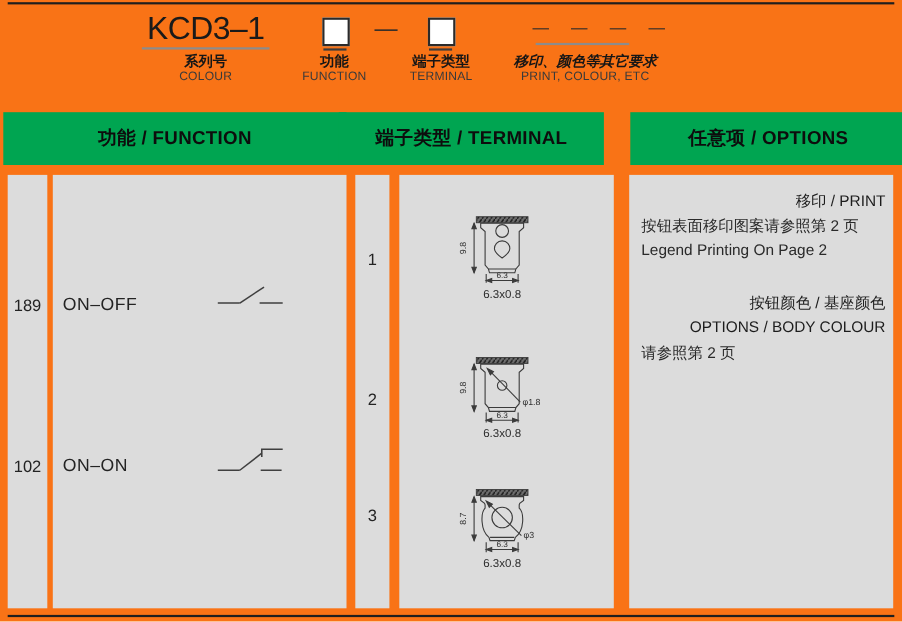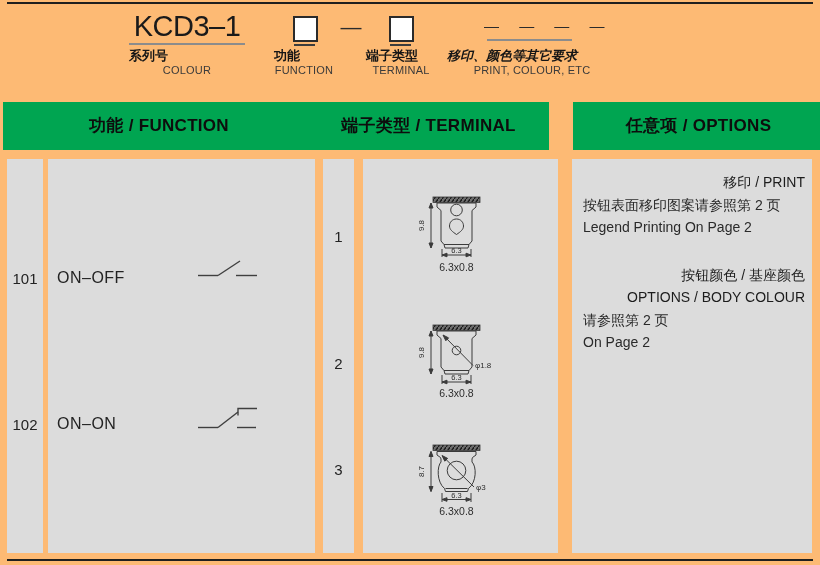--- a/index.html
+++ b/index.html
@@ -1,25 +1,25 @@
 <!DOCTYPE html>
 <html><head>
 <meta charset="utf-8">
 <style>
   html,body{margin:0;padding:0;background:#fff;}
-  .page{position:relative;width:820px;height:565px;background:#fdba74;overflow:hidden;
+  .page{position:relative;width:820px;height:565px;background:#f97316;overflow:hidden;
         font-family:"Liberation Sans","DejaVu Sans",sans-serif;color:#1d1d1f;}
   .abs{position:absolute;}
   .rule{position:absolute;background:#1f1f1f;height:2px;}
   
   .series-value{left:129px;top:10px;width:116px;text-align:center;font-size:29px;
                 letter-spacing:-0.5px;color:#1a1a1a;}
   .u{position:absolute;height:2px;background:#8c8c8c;}
   .u.dark{background:#3c3c3c;}
-  .lbl-cn{font-size:13px;font-weight:bold;text-align:left;color:#161616;}
+  .lbl-cn{font-size:13px;font-weight:bold;text-align:center;color:#161616;}
   .lbl-en{font-size:11px;text-align:center;color:#3a3a3a;letter-spacing:0.2px;}
   .codebox{position:absolute;width:21px;height:22px;border:2px solid #2b2b2b;background:#fff;}
   .sep-dash{left:337px;top:16px;width:28px;text-align:center;font-size:21px;line-height:22px;color:#2b2b2b;}
   .opt-dashes{left:484px;top:17px;width:95px;font-size:15px;line-height:18px;letter-spacing:8px;
               color:#2b2b2b;white-space:nowrap;}
   
   .colhead{position:absolute;top:102px;height:48px;background:#00a551;color:#0d0d0d;
            font-size:17px;font-weight:bold;text-align:center;line-height:48px;letter-spacing:0.3px;}
   
   .panel{position:absolute;top:159px;height:394px;background:#dcdcdc;}
@@ -67,21 +67,21 @@
   <div class="colhead" style="left:3px;width:312px;">功能 / FUNCTION</div>
   <div class="colhead" style="left:308px;width:241px;">端子类型 / TERMINAL</div>
   <div class="colhead" style="left:573px;width:251px;">任意项 / OPTIONS</div>
 
   <div class="panel" style="left:7px;width:36px;"></div>
   <div class="panel" style="left:48px;width:267px;"></div>
   <div class="panel" style="left:323px;width:31px;"></div>
   <div class="panel" style="left:363px;width:195px;"></div>
   <div class="panel" style="left:572px;width:240px;"></div>
 
-  <div class="rowcode" style="top:270px;">101</div>
+  <div class="rowcode" style="top:270px;">189</div>
   <div class="rowlabel" style="top:269px;">ON–OFF</div>
   <svg class="sym" style="left:197px;top:258px;" width="62" height="22" viewBox="0 0 62 22">
     <g stroke="#3f3f3f" stroke-width="1.4" fill="none">
       <line x1="1" y1="17.5" x2="21" y2="17.5"></line>
       <line x1="21" y1="17.5" x2="43" y2="3"></line>
       <line x1="39" y1="17.5" x2="60" y2="17.5"></line>
     </g>
   </svg>
 
   <div class="rowcode" style="top:416px;">102</div>
@@ -179,17 +179,16 @@
   </svg>
 
   <div class="abs opts">
     <p class="b">移印 / PRINT</p>
     <p>按钮表面移印图案请参照第 2 页</p>
     <p>Legend Printing On Page 2</p>
     <div class="gap"></div>
     <p class="b">按钮颜色 / 基座颜色</p>
     <p class="b">OPTIONS / BODY COLOUR</p>
     <p>请参照第 2 页</p>
-    <p>On Page 2</p>
   </div>
 
   <div class="rule" style="left:7px;top:559px;width:806px;"></div>
 </div>
 
 </body></html>

